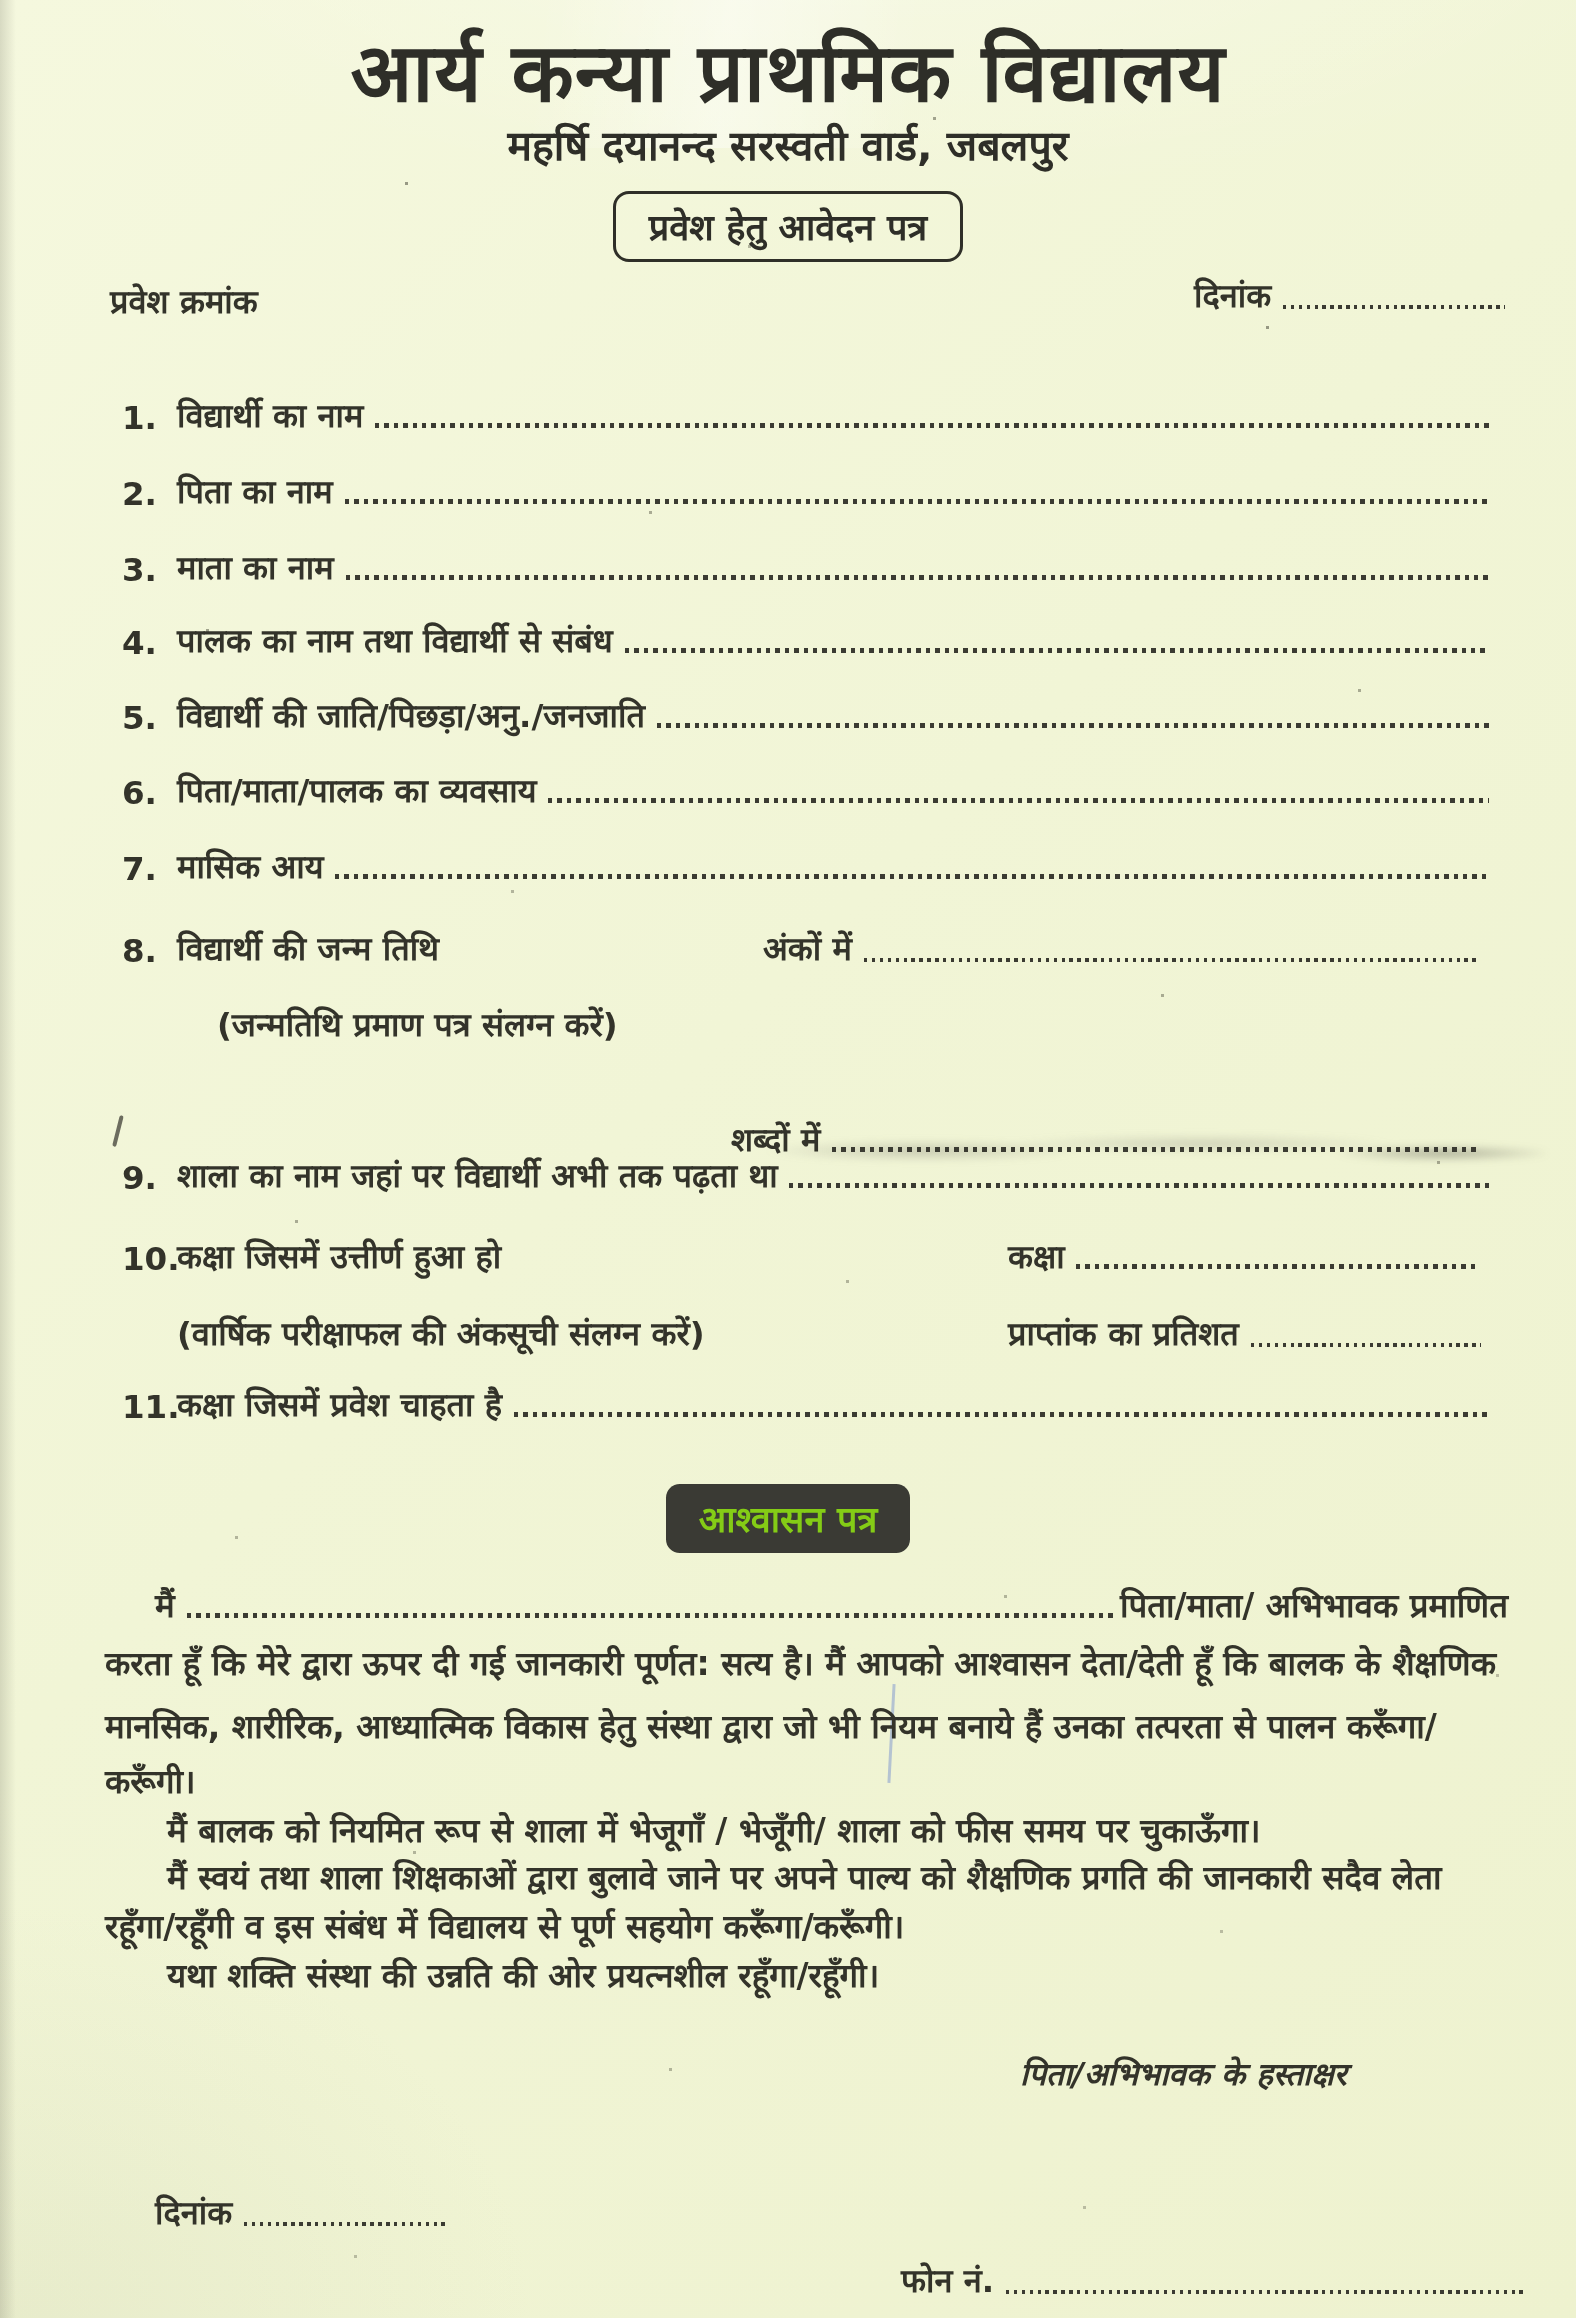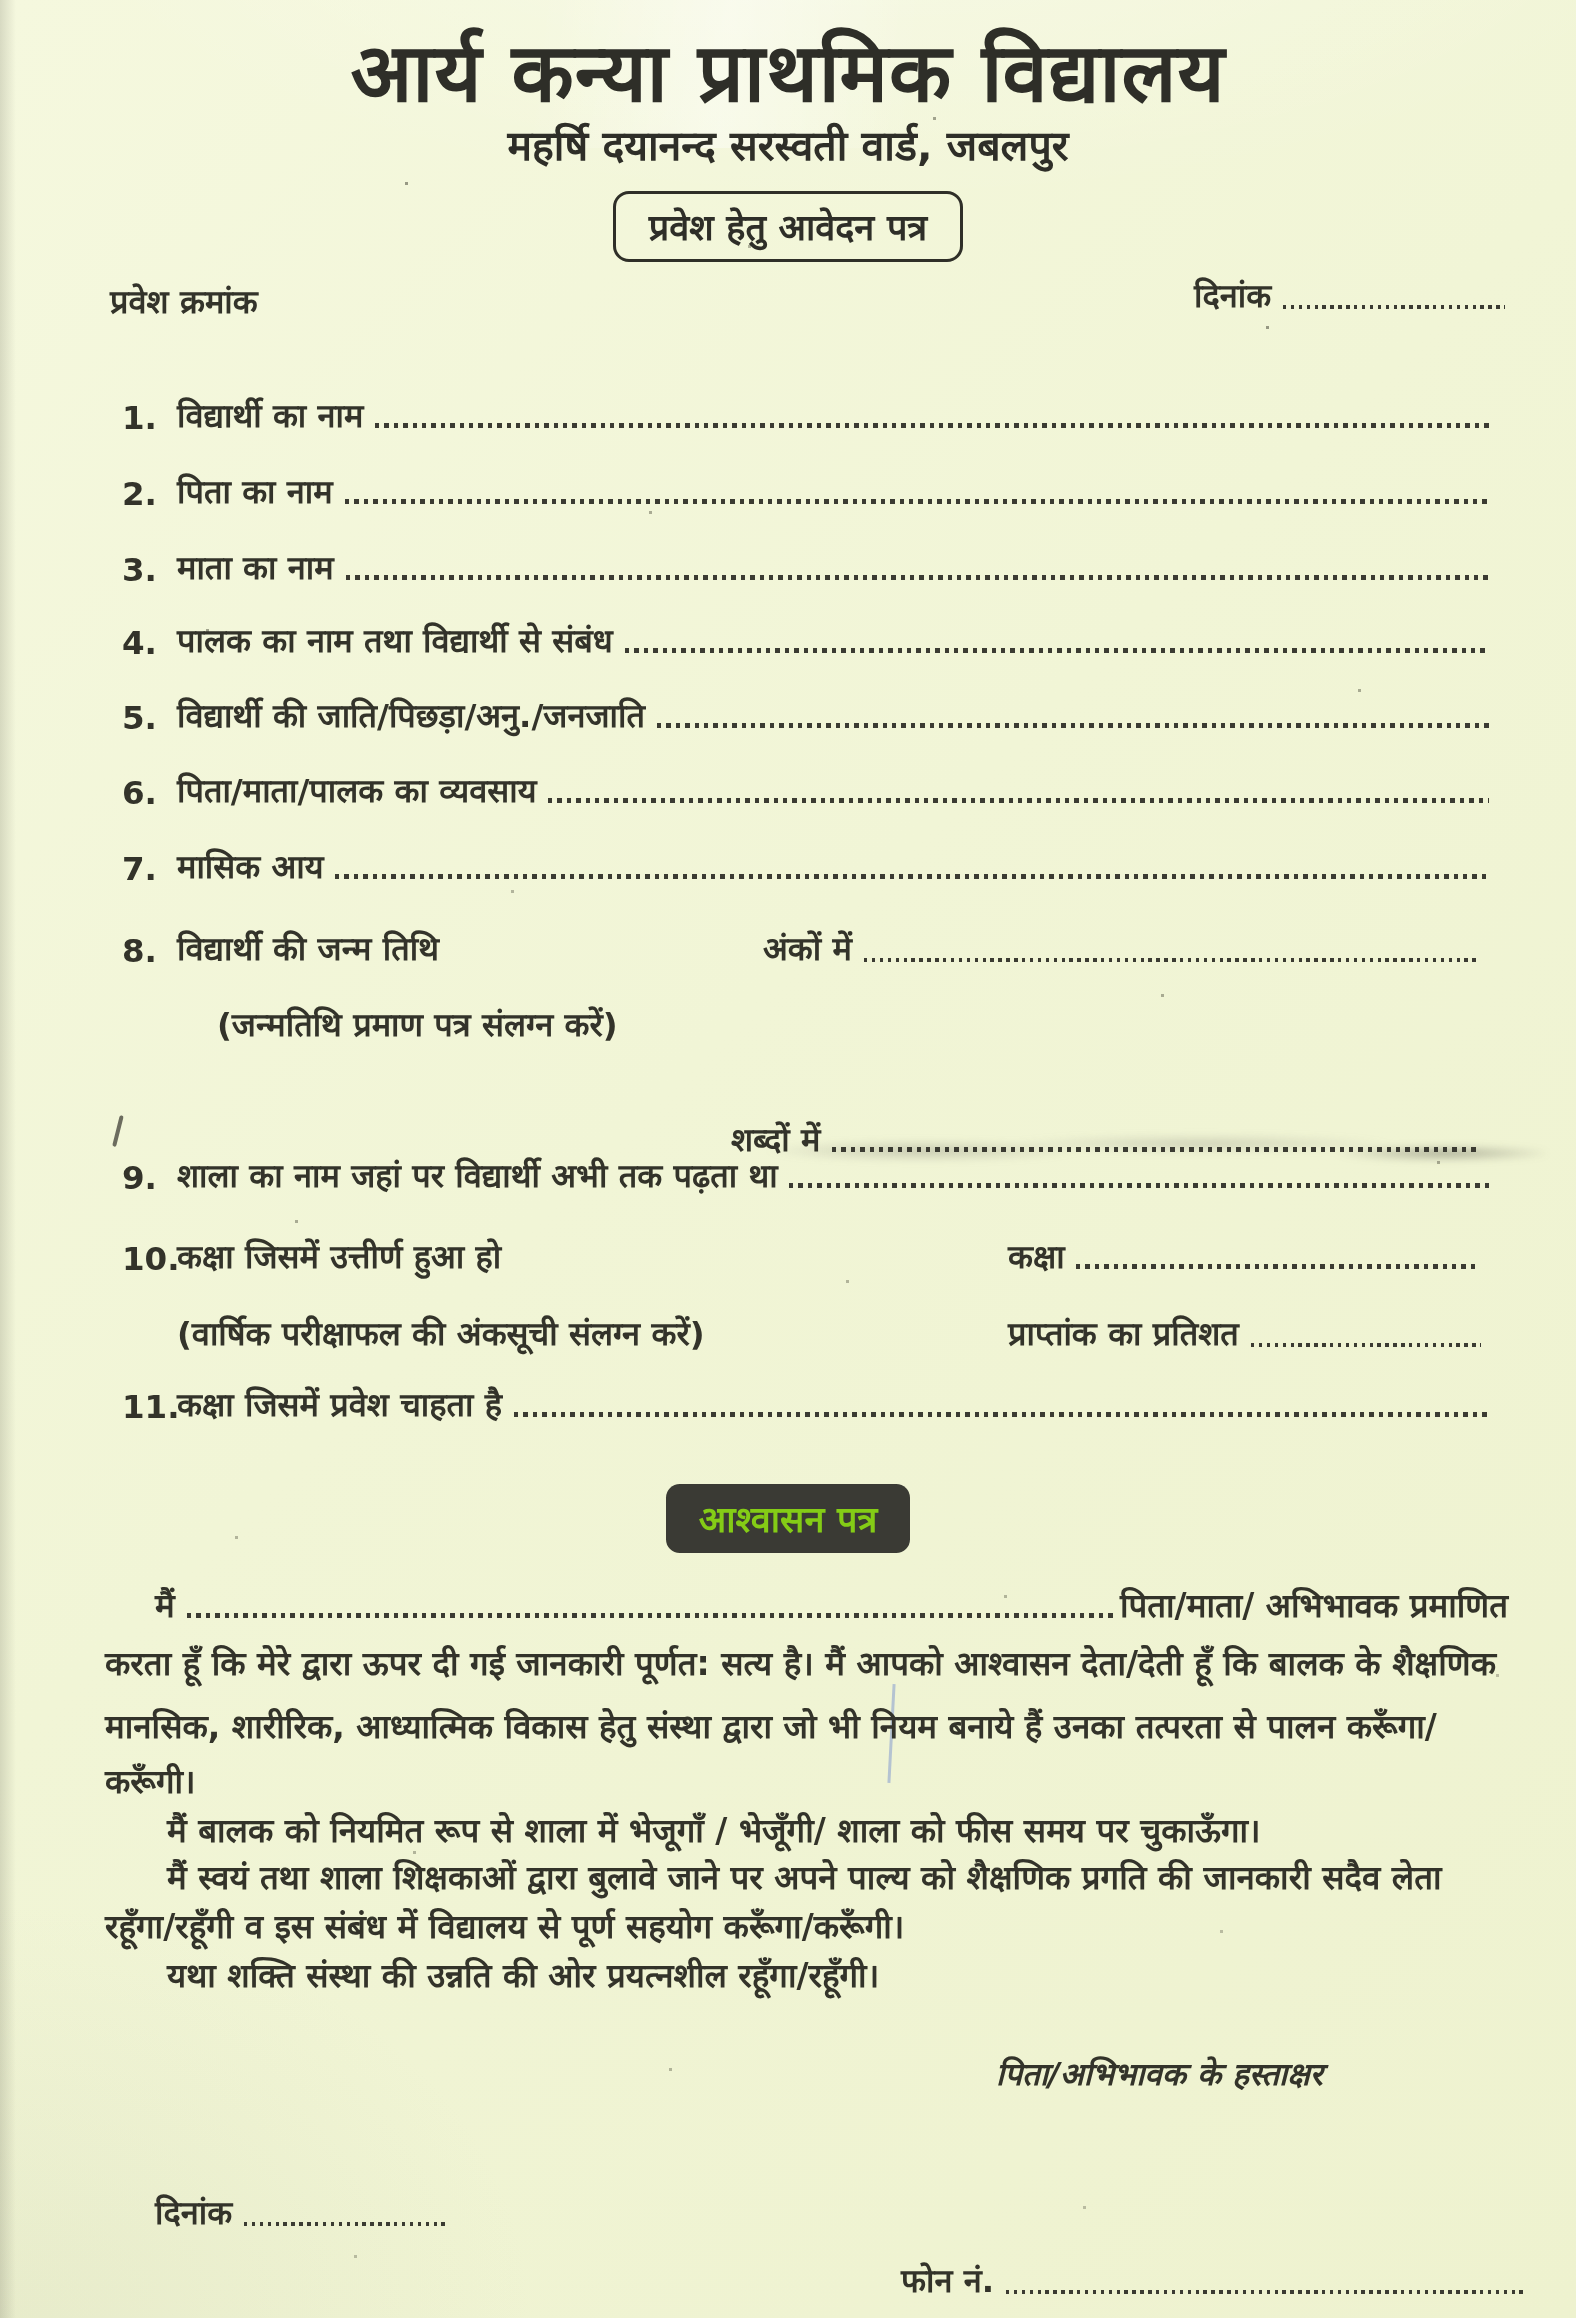--- a/index.html
+++ b/index.html
@@ -173,21 +173,21 @@
     <span class="para">पिता/माता/ अभिभावक प्रमाणित</span>
   </div>
   <div class="abs para" style="left:105px;top:1642px;">करता हूँ कि मेरे द्वारा ऊपर दी गई जानकारी पूर्णत: सत्य है। मैं आपको आश्वासन देता/देती हूँ कि बालक के शैक्षणिक</div>
   <div class="abs para" style="left:105px;top:1705px;">मानसिक, शारीरिक, आध्यात्मिक विकास हेतु संस्था द्वारा जो भी नियम बनाये हैं उनका तत्परता से पालन करूँगा/</div>
   <div class="abs para" style="left:105px;top:1760px;">करूँगी।</div>
   <div class="abs para" style="left:167px;top:1809px;">मैं बालक को नियमित रूप से शाला में भेजूगाँ / भेजूँगी/ शाला को फीस समय पर चुकाऊँगा।</div>
   <div class="abs para" style="left:167px;top:1856px;">मैं स्वयं तथा शाला शिक्षकाओं द्वारा बुलावे जाने पर अपने पाल्य को शैक्षणिक प्रगति की जानकारी सदैव लेता</div>
   <div class="abs para" style="left:105px;top:1905px;">रहूँगा/रहूँगी व इस संबंध में विद्यालय से पूर्ण सहयोग करूँगा/करूँगी।</div>
   <div class="abs para" style="left:167px;top:1954px;">यथा शक्ति संस्था की उन्नति की ओर प्रयत्नशील रहूँगा/रहूँगी।</div>
 
-  <div class="abs lbl italic" style="left:996px;top:2055px;font-size:31.5px;">पिता/अभिभावक के हस्ताक्षर</div>
+  <div class="abs lbl italic" style="left:1020px;top:2055px;font-size:31.5px;">पिता/अभिभावक के हस्ताक्षर</div>
 
   <div class="abs row" style="left:155px;top:2193px;width:296px;">
     <span class="lbl">दिनांक</span>
     <span class="dots fine"></span>
   </div>
   <div class="abs row" style="left:901px;top:2261px;width:624px;">
     <span class="lbl">फोन नं.</span>
     <span class="dots fine"></span>
   </div>
 

